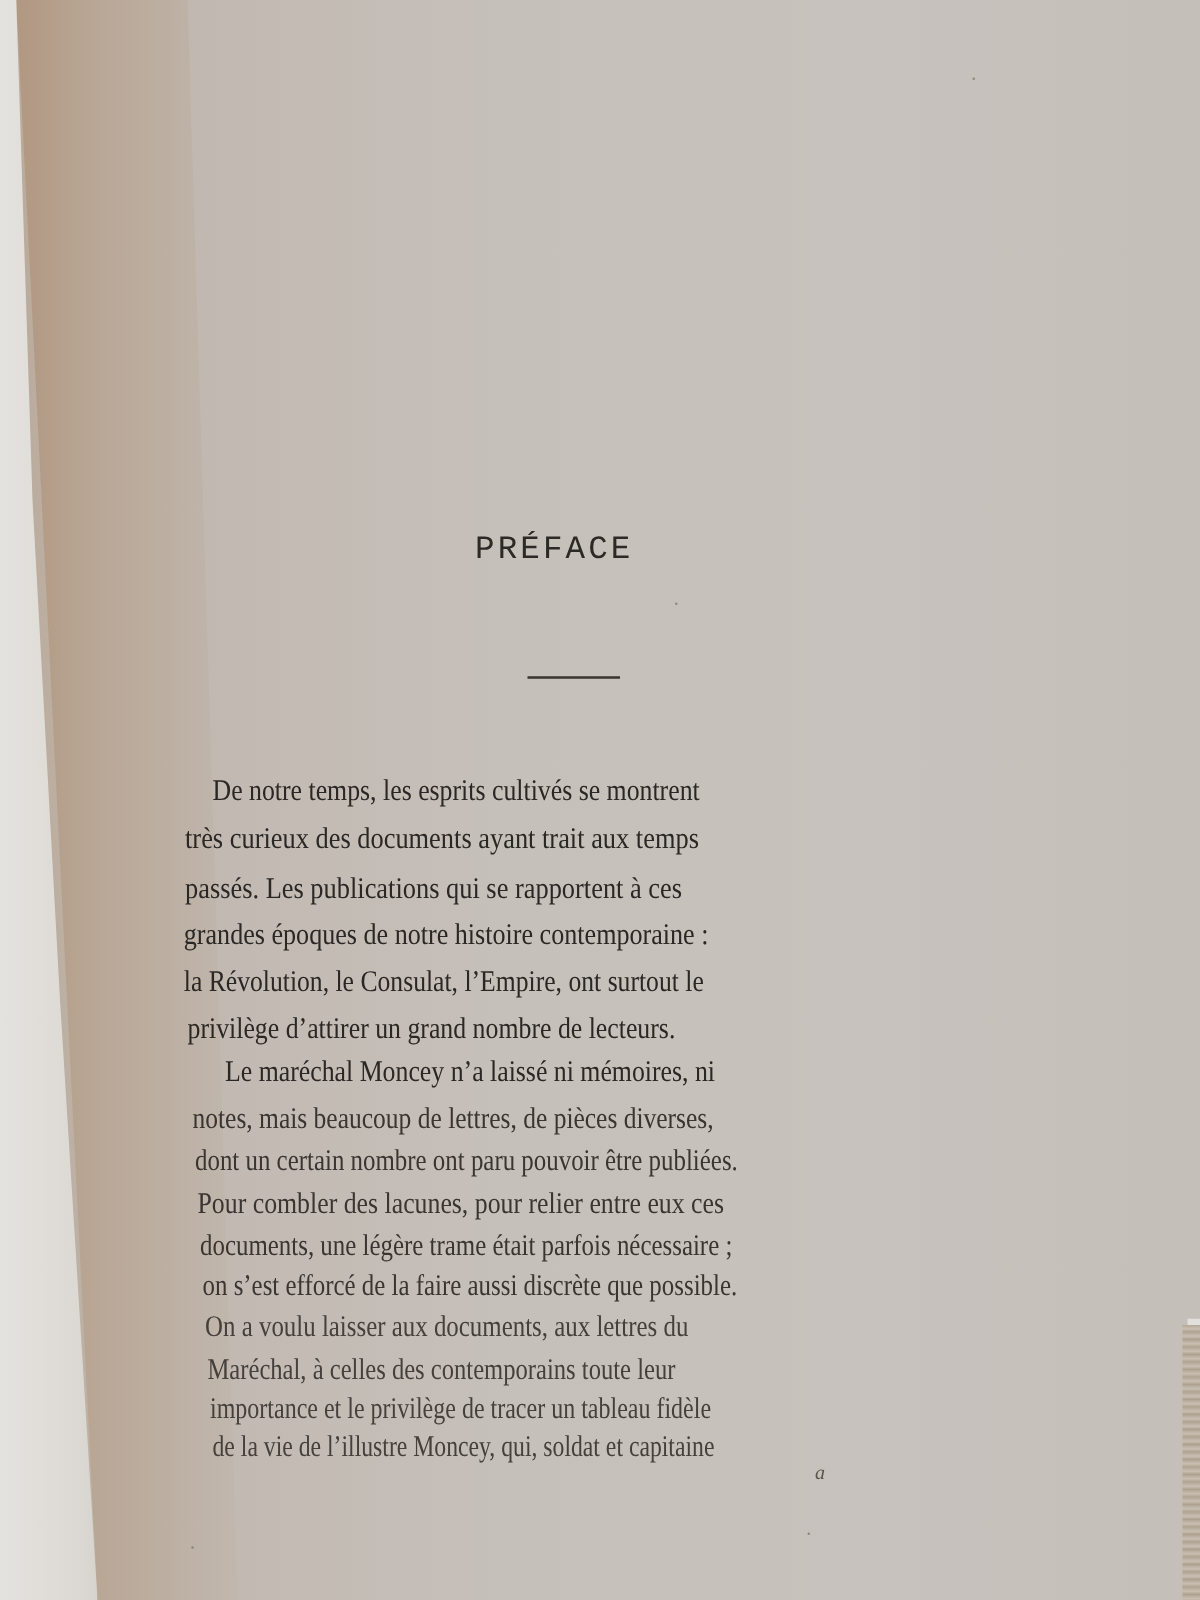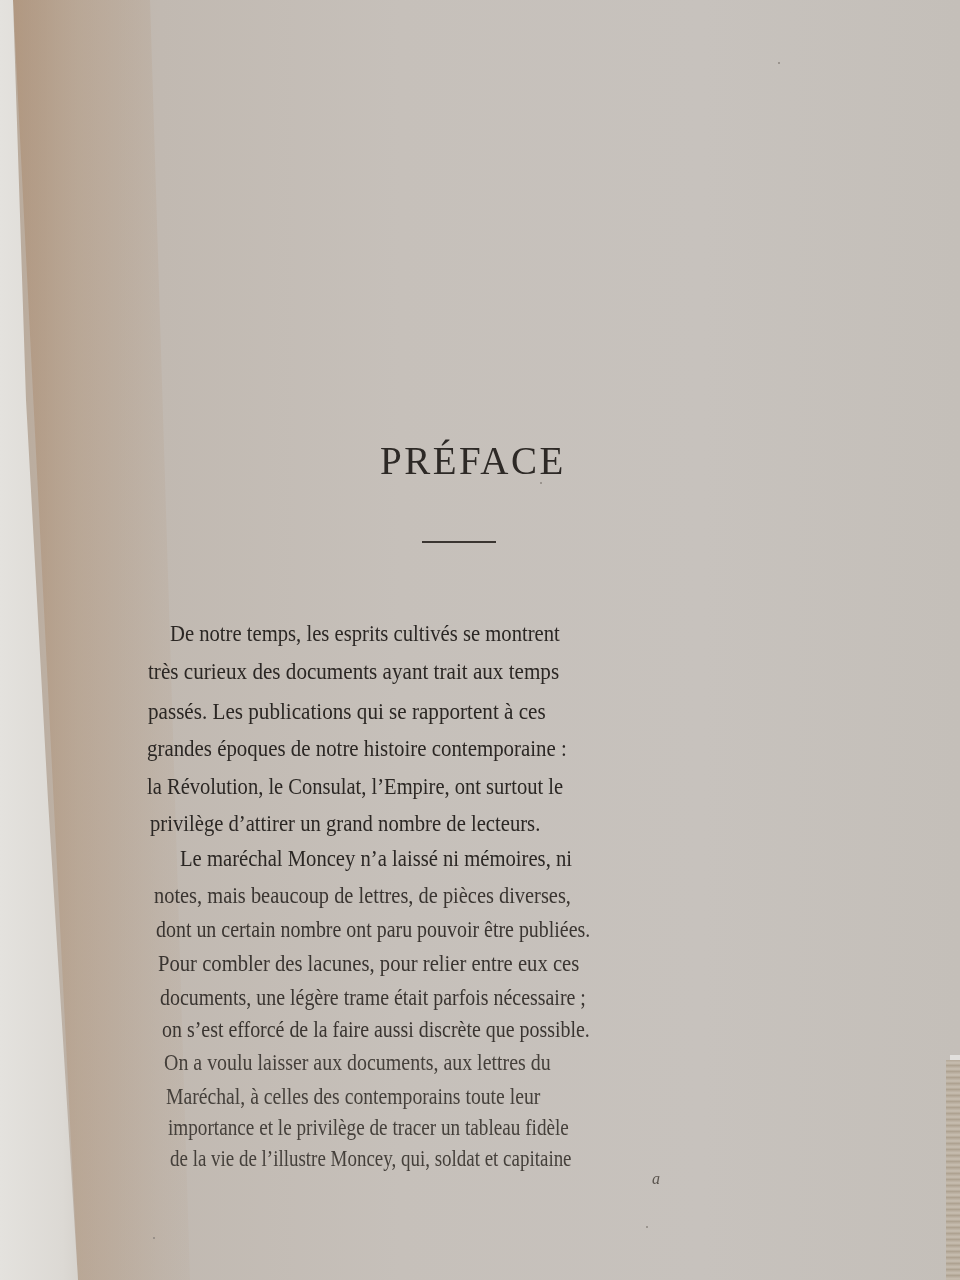--- a/index.html
+++ b/index.html
@@ -53,23 +53,23 @@
     .page {
       position: absolute;
       left: 0; top: 0;
       width: 960px; height: 1280px;
       font-family: "DejaVu Serif", "Liberation Serif", serif;
       color: #2a2623;
     }
     .title {
       position: absolute;
       left: 380px;
-      top: 438px;
-      font-family: Liberation Serif, serif;
-      font-size: 39px;
+      top: 424px;
+      font-family: Liberation Mono, monospace;
+      font-size: 26px;
       letter-spacing: 2.5px;
       color: #2d2926;
       white-space: nowrap;
     }
     .title-rule {
       position: absolute;
       left: 422px;
       top: 541px;
       width: 74px;
       height: 2px;

